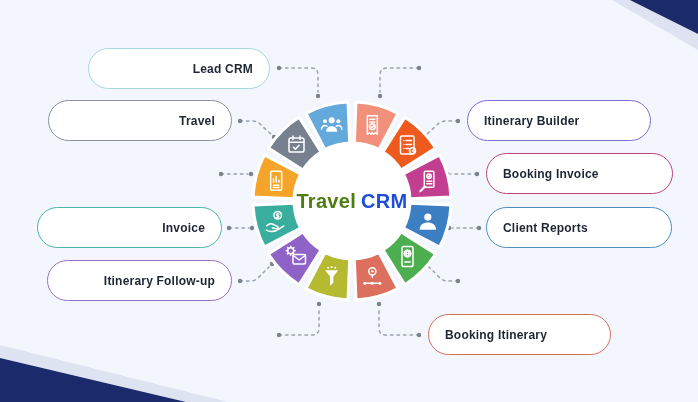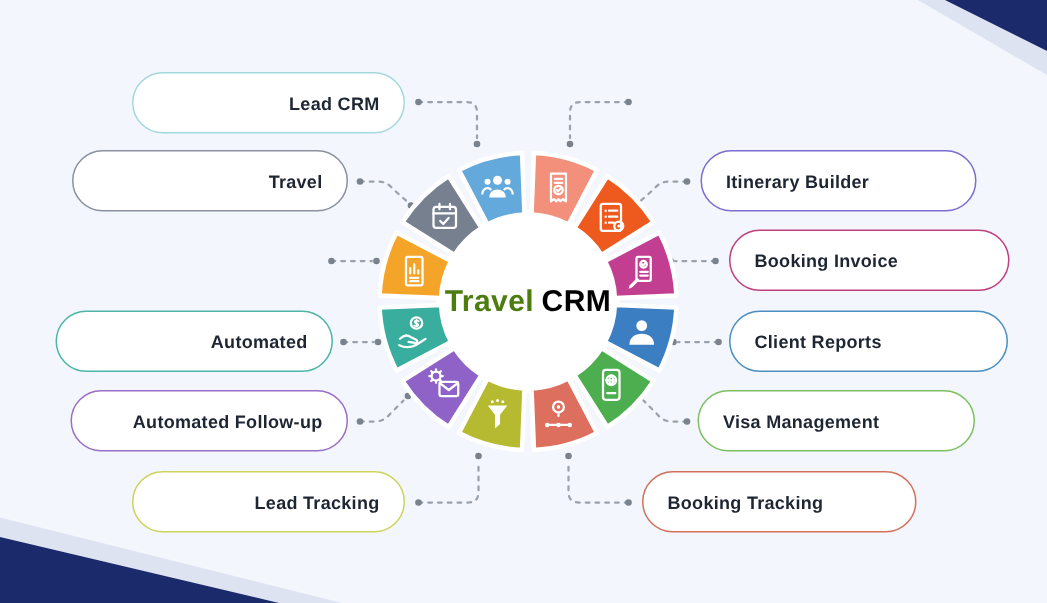--- a/index.html
+++ b/index.html
@@ -222,42 +222,36 @@
       </g>
   </svg>
 
   <div class="pill left" style="left: 88px; top: 48px; width: 182px; border-color: rgb(165, 216, 221);">
     <span class="pill-label">Lead CRM</span>
     </div>
   <div class="pill left" style="left: 48px; top: 100px; width: 184px; border-color: rgb(139, 146, 158);">
     <span class="pill-label">Travel</span>
     </div>
   <div class="pill left" style="left: 37px; top: 207px; width: 185px; border-color: rgb(77, 182, 165);">
-    <span class="pill-label">Automated</span>
+    <span class="pill-label">Invoice</span>
     </div>
   <div class="pill left" style="left: 47px; top: 260px; width: 185px; border-color: rgb(154, 111, 199);">
-    <span class="pill-label">Automated Follow-up</span>
-    </div>
-  <div class="pill left" style="left: 88px; top: 314px; width: 182px; border-color: rgb(204, 212, 92);">
-    <span class="pill-label">Lead Tracking</span>
+    <span class="pill-label">Itinerary Follow-up</span>
     </div>
 
   <div class="pill right" style="left: 467px; top: 100px; width: 184px; border-color: rgb(123, 110, 208);">
     <span class="pill-label">Itinerary Builder</span>
     </div>
   <div class="pill right" style="left: 486px; top: 153px; width: 187px; border-color: rgb(191, 64, 128);">
     <span class="pill-label">Booking Invoice</span>
     </div>
   <div class="pill right" style="left: 486px; top: 207px; width: 186px; border-color: rgb(74, 142, 194);">
     <span class="pill-label">Client Reports</span>
     </div>
-  <div class="pill right" style="left: 465px; top: 260px; width: 185px; border-color: rgb(124, 192, 97);">
-    <span class="pill-label">Visa Management</span>
-    </div>
   <div class="pill right" style="left: 428px; top: 314px; width: 183px; border-color: rgb(210, 112, 92);">
-    <span class="pill-label">Booking Tracking</span>
+    <span class="pill-label">Booking Itinerary</span>
     </div>
 
   <div class="center-title">
-    <span class="t1" id="title-part1" style="color: #4d7c0f;">Travel</span><span id="title-part2" style="color: #000000;">CRM</span>
+    <span class="t1" id="title-part1" style="color: #4d7c0f;">Travel</span><span id="title-part2" style="color: #1d4ed8;">CRM</span>
   </div>
 
 </div>
 
 </body></html>

